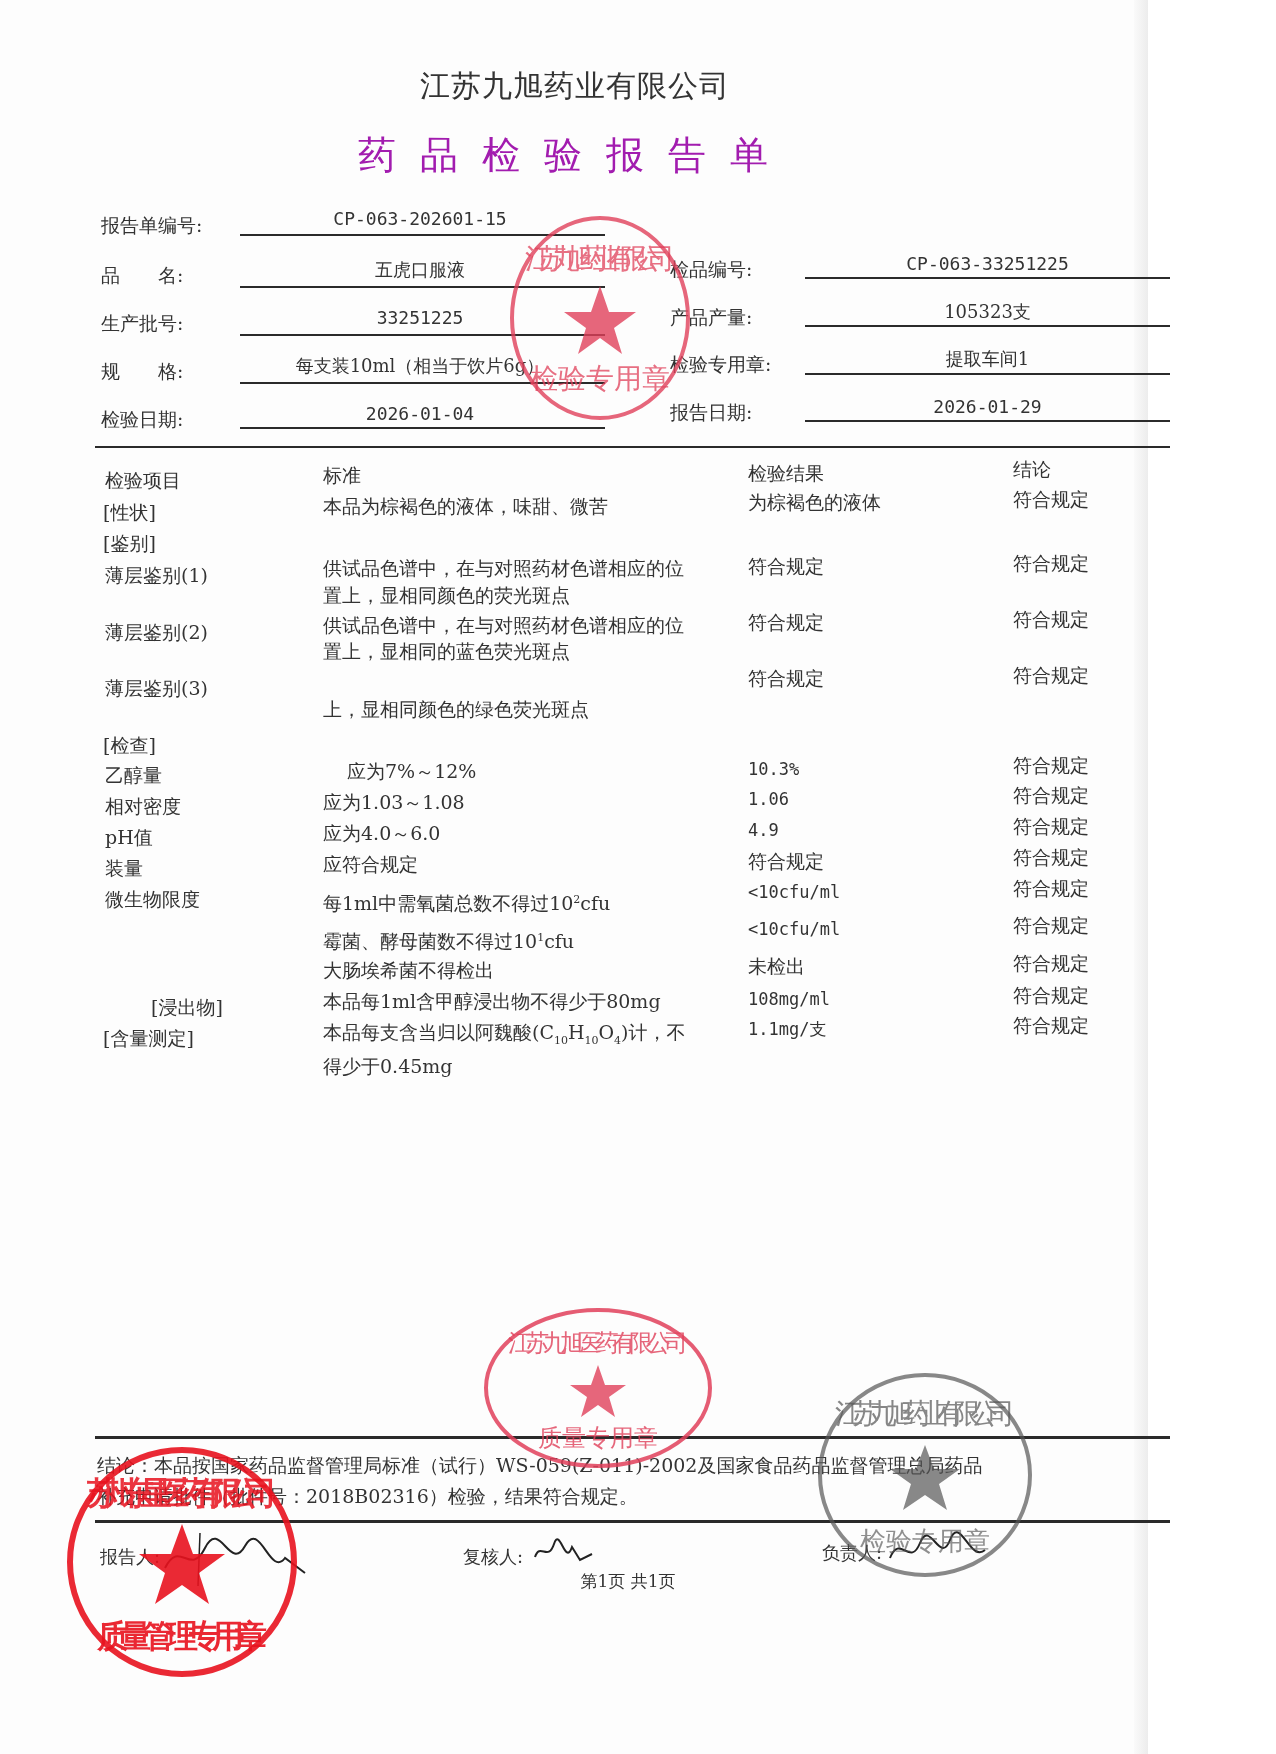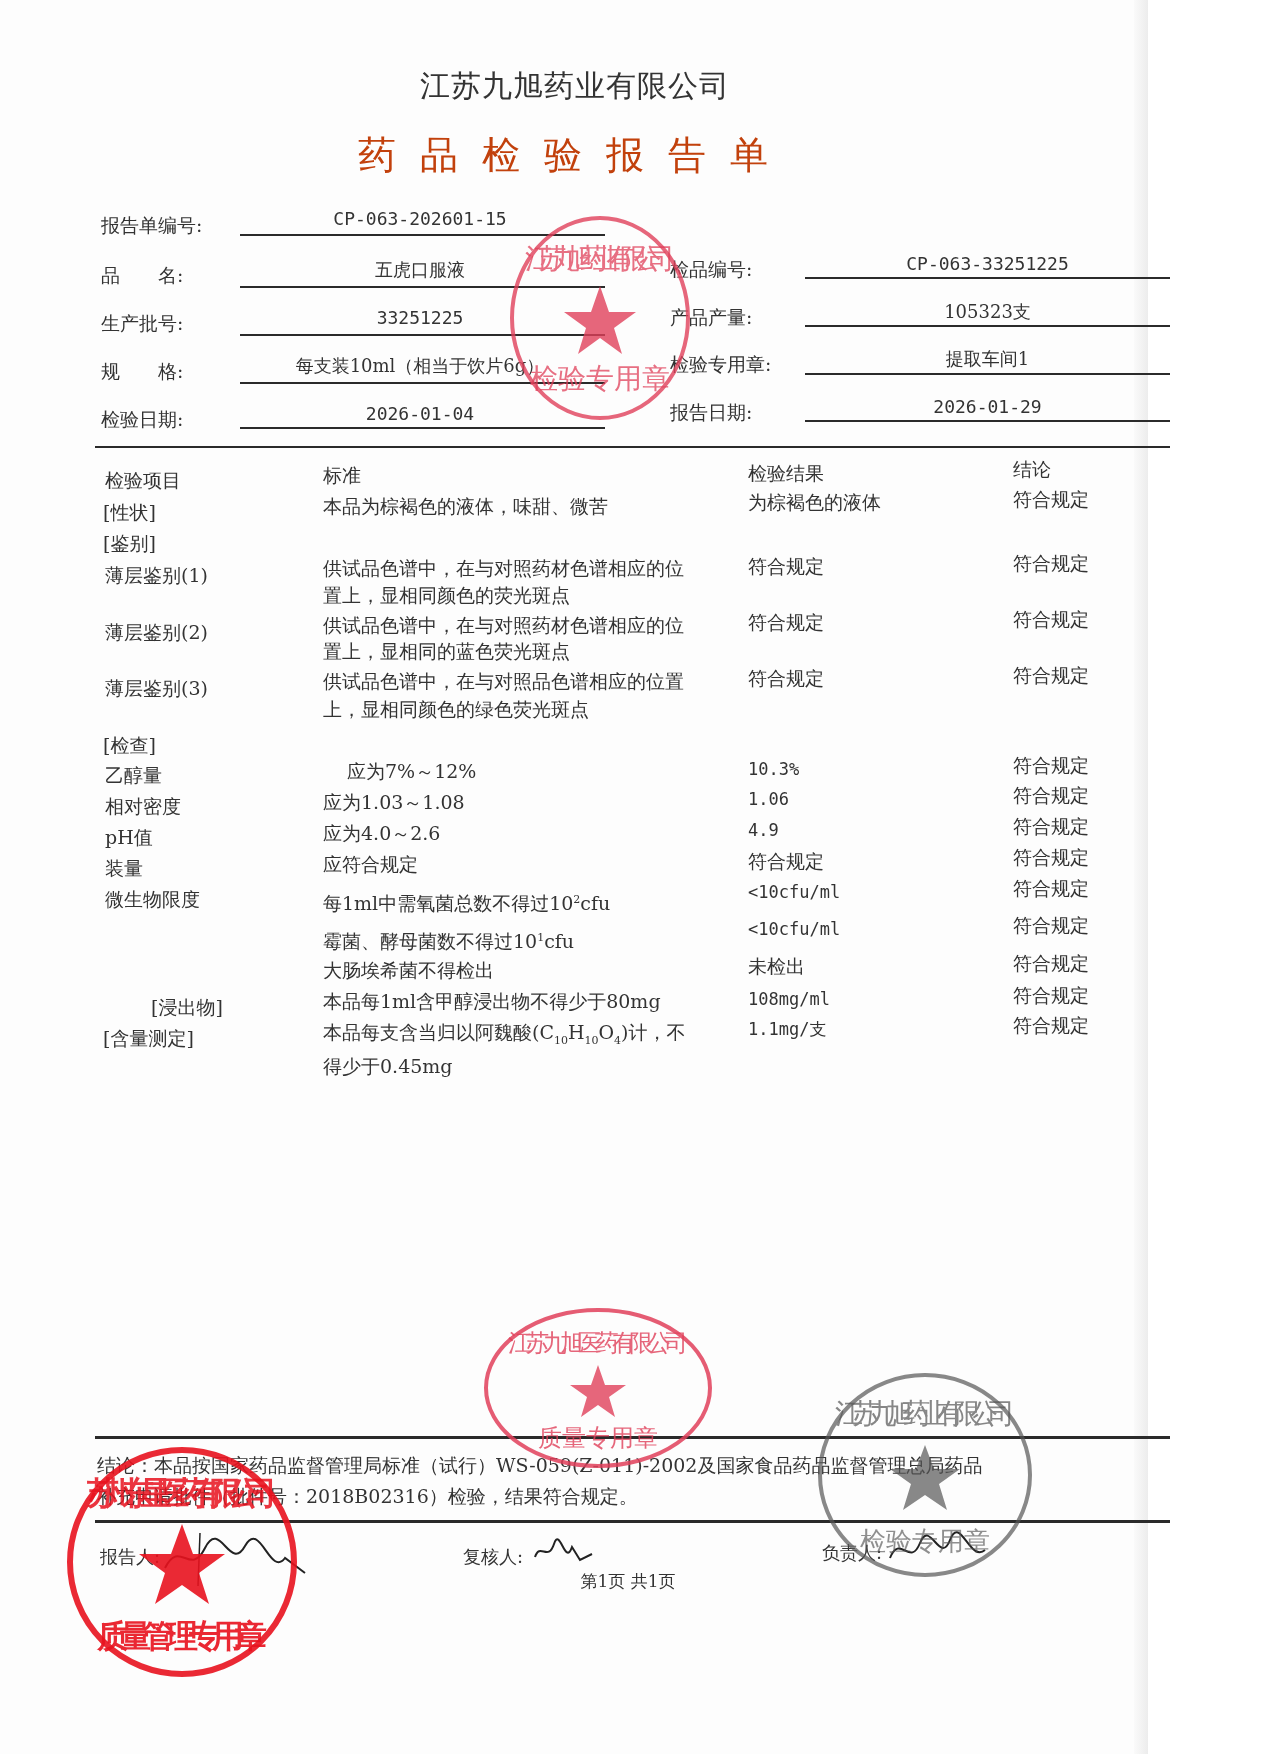--- a/index.html
+++ b/index.html
@@ -3,21 +3,21 @@
 <meta charset="utf-8">
 <style>
   html, body { margin:0; padding:0; }
   body {
     width:1276px; height:1754px; background:#ffffff; position:relative; overflow:hidden;
     font-family:"DejaVu Serif","Liberation Serif",serif; color:#2a2a2a;
   }
   .page { position:absolute; left:0; top:0; width:1148px; height:1754px; background:#fdfdfd; }
   .edge { position:absolute; right:0; top:0; width:14px; height:1754px; background:linear-gradient(90deg,#fafafa,#ececec); }
   .company { position:absolute; top:66px; left:0; width:1150px; text-align:center; font-size:30px; letter-spacing:1px; color:#333; }
-  .title { position:absolute; top:130px; left:0; width:1150px; text-align:center; font-size:38px; letter-spacing:24px; color:#c2410c; }
+  .title { position:absolute; top:130px; left:0; width:1150px; text-align:center; font-size:38px; letter-spacing:24px; color:#a21caf; }
   .field-label { position:absolute; font-size:19px; color:#333; }
   .field-value { position:absolute; font-size:18px; text-align:center; color:#333; font-family:"DejaVu Sans Mono","Liberation Mono",monospace; }
   .field-value.cjk { font-family:"DejaVu Serif","Liberation Serif",serif; }
   .underline { position:absolute; height:2px; background:#2b2b2b; }
   .hrule { position:absolute; left:95px; width:1075px; height:2px; background:#2a2a2a; }
   .cell { position:absolute; font-size:19px; color:#333; line-height:27px; white-space:nowrap; }
   .cell.mono { font-family:"DejaVu Sans Mono","Liberation Mono",monospace; font-size:17px; }
   sup, sub { font-size:11px; }
   .conclusion-text { position:absolute; left:97px; font-size:19px; line-height:31px; color:#333; }
   .sig-label { position:absolute; font-size:18px; color:#333; }
@@ -89,39 +89,38 @@
   <div class="cell" style="left:748px;top:553px;">符合规定</div>
   <div class="cell" style="left:1013px;top:550px;">符合规定</div>
 
   <div class="cell" style="left:105px;top:619px;">薄层鉴别(2)</div>
   <div class="cell" style="left:323px;top:612px;">供试品色谱中，在与对照药材色谱相应的位</div>
   <div class="cell" style="left:323px;top:638px;">置上，显相同的蓝色荧光斑点</div>
   <div class="cell" style="left:748px;top:609px;">符合规定</div>
   <div class="cell" style="left:1013px;top:606px;">符合规定</div>
 
   <div class="cell" style="left:105px;top:675px;">薄层鉴别(3)</div>
-  <div class="cell" style="left:323px;top:668px;">供试品色谱中，在与对照品色谱相应的位置</div>
   <div class="cell" style="left:323px;top:696px;">上，显相同颜色的绿色荧光斑点</div>
   <div class="cell" style="left:748px;top:665px;">符合规定</div>
   <div class="cell" style="left:1013px;top:662px;">符合规定</div>
 
   <div class="cell" style="left:103px;top:732px;">[检查]</div>
 
   <div class="cell" style="left:105px;top:762px;">乙醇量</div>
   <div class="cell" style="left:323px;top:758px;margin-left:24px;">应为7%～12%</div>
   <div class="cell mono" style="left:748px;top:756px;">10.3%</div>
   <div class="cell" style="left:1013px;top:752px;">符合规定</div>
 
   <div class="cell" style="left:105px;top:793px;">相对密度</div>
   <div class="cell" style="left:323px;top:789px;">应为1.03～1.08</div>
   <div class="cell mono" style="left:748px;top:786px;">1.06</div>
   <div class="cell" style="left:1013px;top:782px;">符合规定</div>
 
   <div class="cell" style="left:105px;top:824px;">pH值</div>
-  <div class="cell" style="left:323px;top:820px;">应为4.0～2.6</div>
+  <div class="cell" style="left:323px;top:820px;">应为4.0～6.0</div>
   <div class="cell mono" style="left:748px;top:817px;">4.9</div>
   <div class="cell" style="left:1013px;top:813px;">符合规定</div>
 
   <div class="cell" style="left:105px;top:855px;">装量</div>
   <div class="cell" style="left:323px;top:851px;">应符合规定</div>
   <div class="cell" style="left:748px;top:848px;">符合规定</div>
   <div class="cell" style="left:1013px;top:844px;">符合规定</div>
 
   <div class="cell" style="left:105px;top:886px;">微生物限度</div>
   <div class="cell" style="left:323px;top:886px;"><span>每1ml中需氧菌总数不得过10</span><sup>2</sup><span>cfu</span></div>

